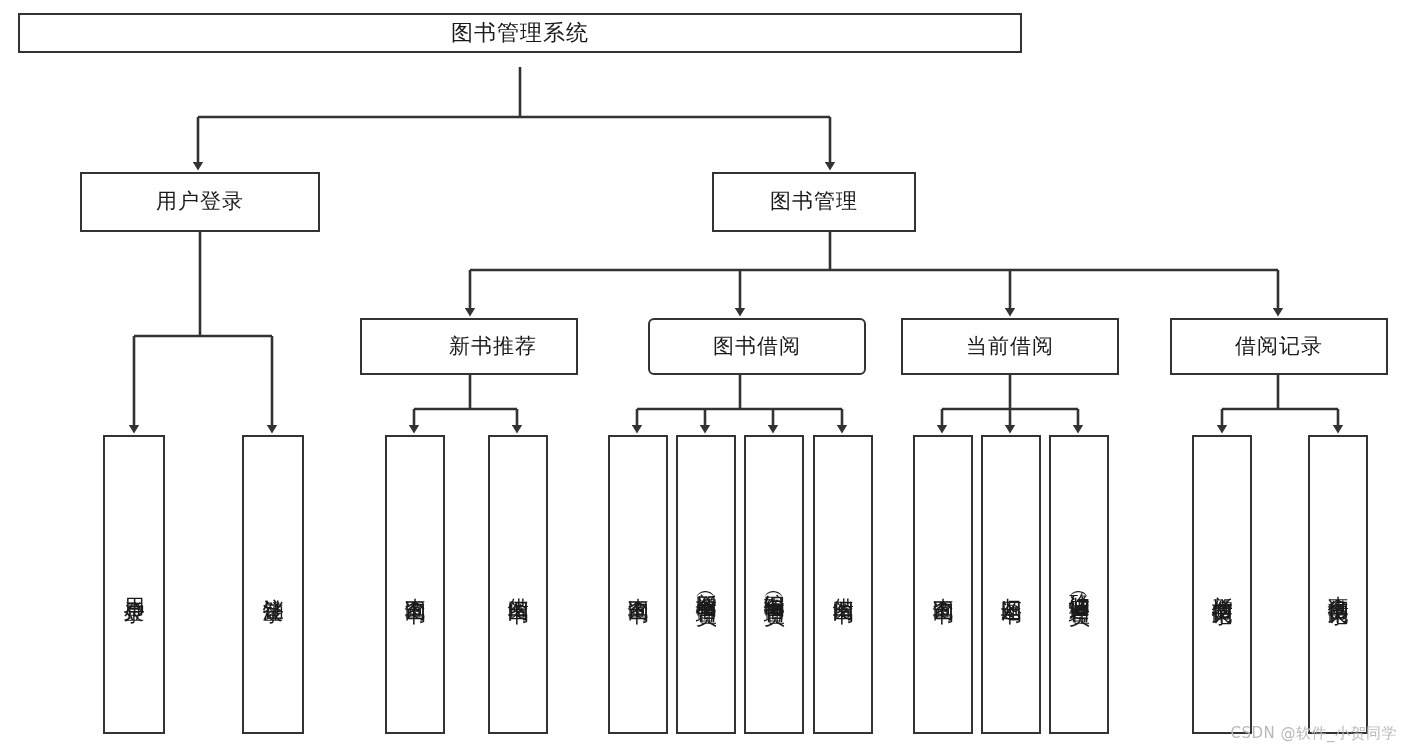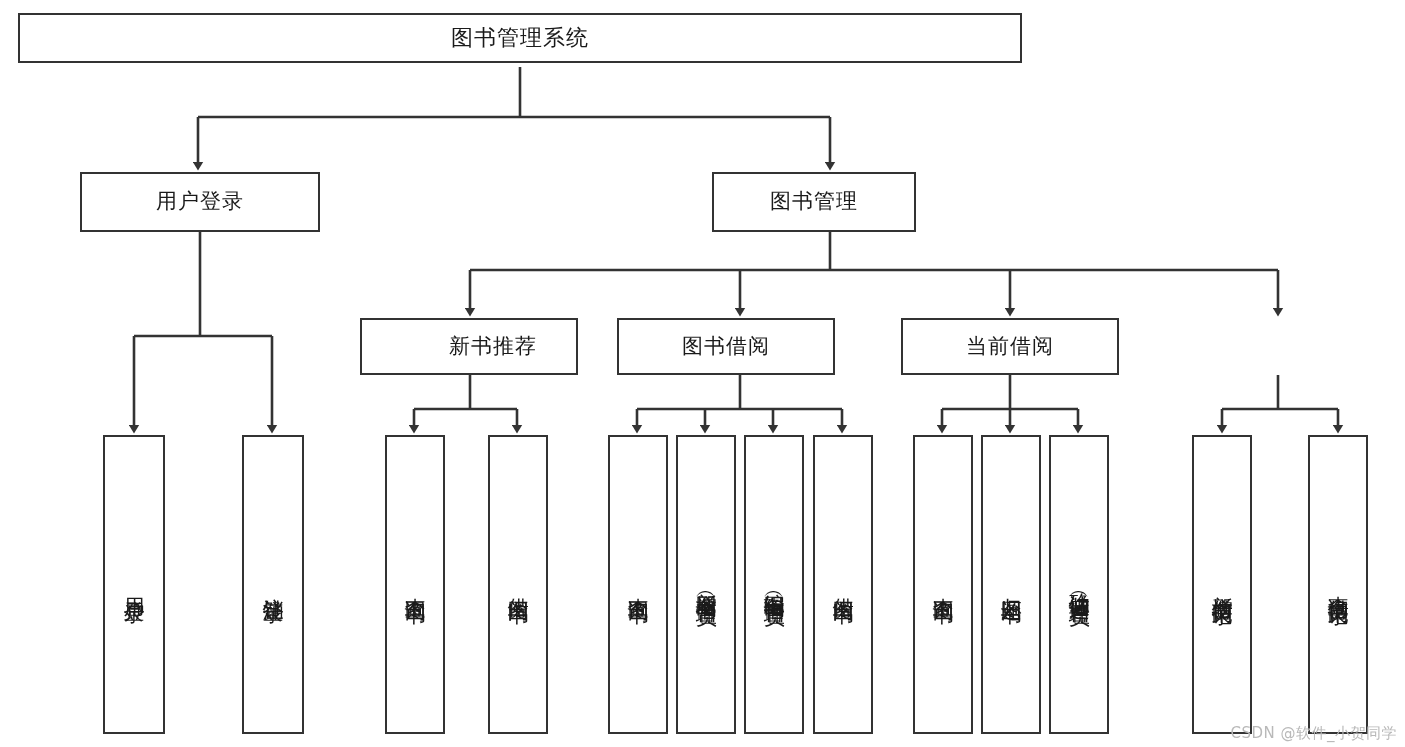--- a/index.html
+++ b/index.html
@@ -118,44 +118,47 @@
       <path d="M1010,409 L1010,426" marker-end="url(#arrow)"></path>
       <path d="M1078,409 L1078,426" marker-end="url(#arrow)"></path>
 
       <path d="M1278,375 L1278,409"></path>
       <path d="M1222,409 L1338,409"></path>
       <path d="M1222,409 L1222,426" marker-end="url(#arrow)"></path>
       <path d="M1338,409 L1338,426" marker-end="url(#arrow)"></path>
     </g>
   </svg>
 
-  <div class="node horiz" id="root-node" style="left:18px; top:13px; width:1004px; height:50px;">
+  <div class="node horiz" id="root-node" style="left:18px; top:13px; width:1004px; height:40px;">
     <span>图书管理系统</span>
   </div>
 
   <div class="node horiz" style="left:80px; top:172px; width:240px; height:60px;">
     <span>用户登录</span>
   </div>
 
   <div class="node horiz" style="left:712px; top:172px; width:204px; height:60px;">
     <span>图书管理</span>
   </div>
 
   <div class="node horiz" style="left:360px; top:318px; width:218px; height:57px;padding-left:48px;">
     <span>新书推荐</span>
   </div>
 
-  <div class="node horiz" style="left:617px; top:318px; width:218px; height:57px;">
+  <div class="node horiz" style="left:648px; top:318px; width:218px; height:57px;border-radius:6px;">
     <span>图书借阅</span>
   </div>
 
   <div class="node horiz" style="left:901px; top:318px; width:218px; height:57px;">
     <span>当前借阅</span>
   </div>
 
+  <div class="node horiz" style="left:1170px; top:318px; width:218px; height:57px;">
+    <span>借阅记录</span>
+  </div>
 
   <div class="node vert" style="left:103px; top:435px; width:62px; height:299px;">
     <span class="vtext">用户登录</span>
   </div>
 
   <div class="node vert" style="left:242px; top:435px; width:62px; height:299px;">
     <span class="vtext">注销登录</span>
   </div>
 
   <div class="node vert" style="left:385px; top:435px; width:60px; height:299px;">

